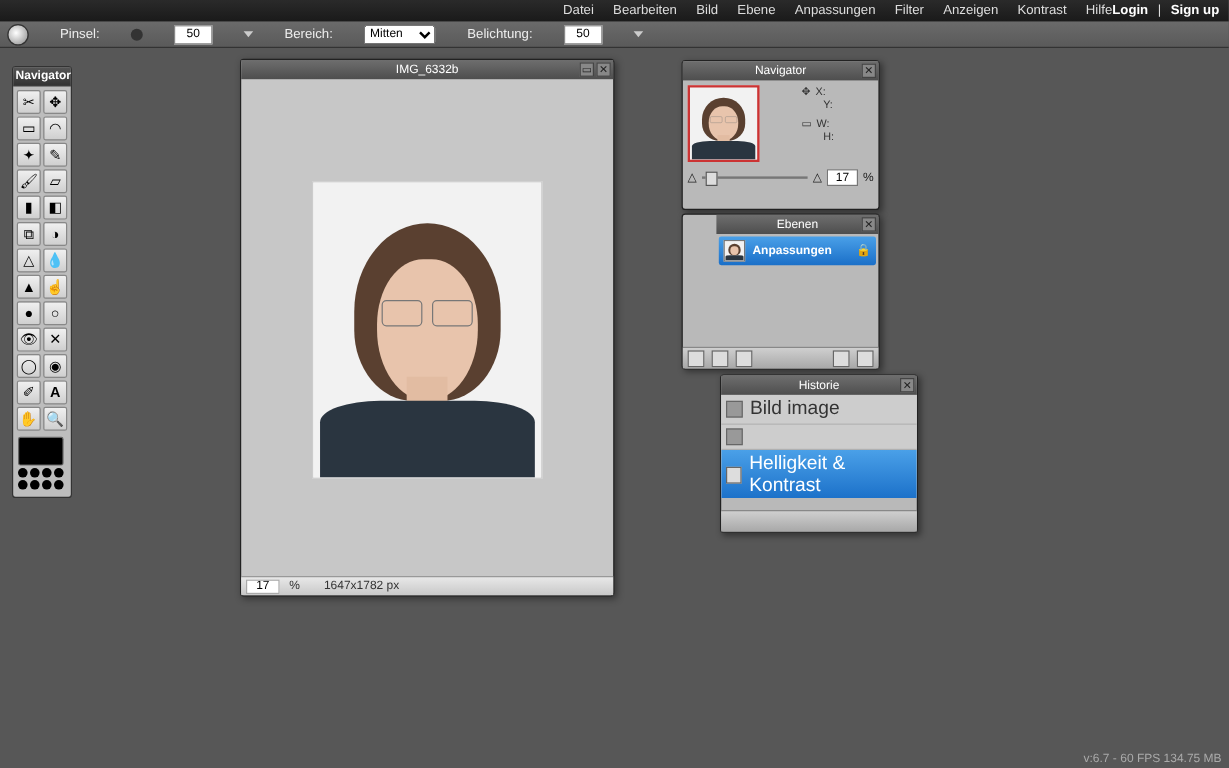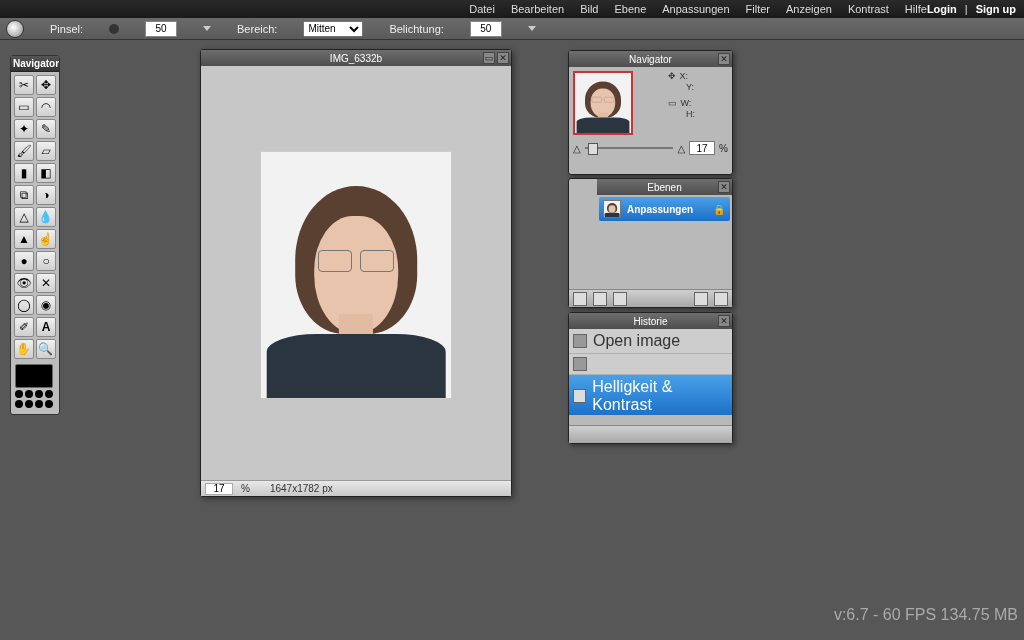--- a/index.html
+++ b/index.html
@@ -63,28 +63,28 @@
 .navpanel .slider .track::before { content:""; position:absolute; left:4%; top:-4px; width:8px; height:10px; background:#ddd; border:1px solid #555; }
 .navpanel .slider input { width:26px; height:14px; font-size:10px; text-align:center; border:1px solid #777; }
 
 .layerspanel { left:568px; top:178px; width:165px; height:130px;padding-left:28px; }
 .layerrow { background:linear-gradient(#4aa0e8,#1a6fc8); color:#fff; display:flex; align-items:center; padding:3px 4px; gap:6px; border-radius:2px; }
 .layerrow .lthumb { width:18px; height:18px; background:#eee; border:1px solid #777; position:relative; overflow:hidden; }
 .layerrow .lock { margin-left:auto; color:#eee; font-size:10px; }
 .layersfoot { position:absolute; bottom:0; left:0; right:0; height:18px; background:linear-gradient(#cfcfcf,#a8a8a8); border-top:1px solid #888; display:flex; align-items:center; padding:0 4px; gap:6px; }
 .fbtn { width:14px; height:14px; background:#ddd; border:1px solid #666; cursor:pointer; }
 
-.histpanel { left:568px; top:312px; width:165px; height:132px; }
+.histpanel { left:600px; top:312px; width:165px; height:132px; }
 .histitem { display:flex; align-items:center; gap:6px; padding:3px 4px; color:#333; background:#cdcdcd; border-bottom:1px solid #b0b0b0; }
 .histitem .hico { width:14px; height:14px; background:#999; border:1px solid #666; }
 .histitem.sel { background:linear-gradient(#4aa0e8,#1a6fc8); color:#fff; }
 .histpanel .hbody { height:86px; overflow:hidden; background:#cdcdcd; }
 .histfoot { position:absolute; bottom:0; left:0; right:0; height:18px; background:linear-gradient(#cfcfcf,#a8a8a8); border-top:1px solid #888; }
 
-.footer { position:absolute; bottom:16px; right:6px; color:#aaa; font-size:16px; }
+.footer { position:absolute; bottom:2px; right:6px; color:#aaa; font-size:10px; }
 
 .mini { transform:scale(0.3); transform-origin:top left; width:333%; height:333%; }
 </style>
 </head>
 <body>
 
 <div class="menubar">
   <div class="left">
     <span>Datei</span>
     <span>Bearbeiten</span>
@@ -268,21 +268,21 @@
 <div class="panel histpanel">
   <div class="titlebar">
       <span>Historie</span>
     <div class="btns">
         <div class="wbtn">✕</div>
       </div>
   </div>
   <div class="hbody">
     <div class="histitem">
         <div class="hico"></div>
-        <span>Open image</span>
+        <span>Bild image</span>
       </div>
     <div class="histitem">
         <div class="hico"></div>
       </div>
     <div class="histitem sel">
         <div class="hico" style="background:#ddd;"></div>
         <span>Helligkeit &amp; Kontrast</span>
       </div>
   </div>
   <div class="histfoot"></div>

